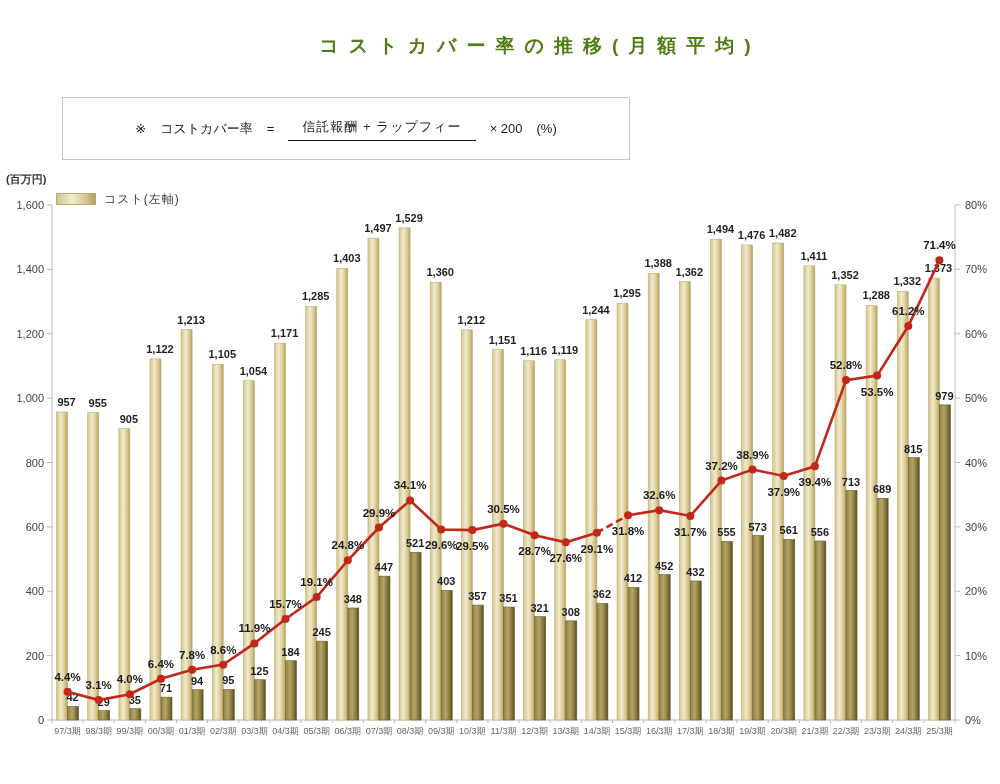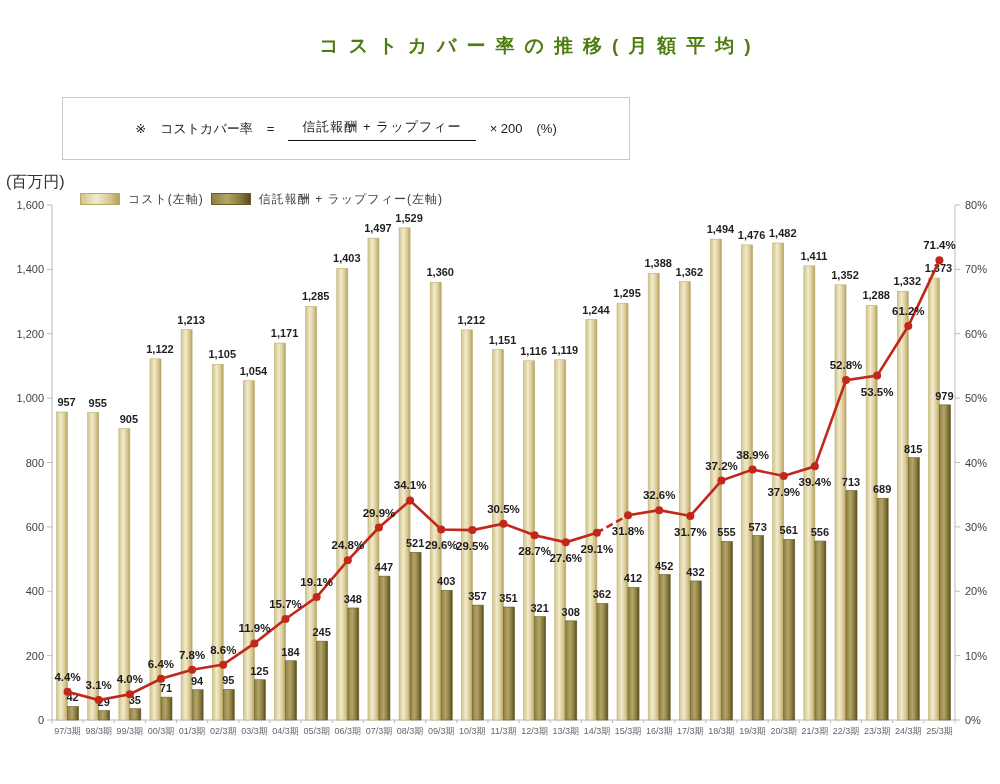--- a/index.html
+++ b/index.html
@@ -7,22 +7,22 @@
         font-family:"Liberation Sans","DejaVu Sans",sans-serif;}
   #chart-title{position:absolute;top:33px;left:0;width:100%;text-align:center;
         font-size:19px;font-weight:600;letter-spacing:10px;color:#4d7c0f;padding-left:40px;}
   #formula-box{position:absolute;left:62px;top:97px;width:566px;height:61px;
         border:1px solid #c9c9bd;display:flex;align-items:center;justify-content:center;
         gap:14px;font-size:13px;color:#1a1a1a;}
   #formula-box .frac{display:inline-block;text-align:left;}
   #formula-box .frac .num{padding:1px 14px 4px;border-bottom:1.4px solid #111;letter-spacing:1px;}
   #formula-box .frac .den{padding:3px 6px 0;letter-spacing:1px;}
   .fpart{white-space:nowrap;}
-  #unit-label{position:absolute;left:6px;top:172px;font-size:16px;color:#333;}
-  #legend{position:absolute;left:80px;top:190px;display:flex;flex-direction:row;gap:7px;justify-content:center;}
+  #unit-label{position:absolute;left:6px;top:172px;font-size:11px;color:#333;font-weight:bold;}
+  #legend{position:absolute;left:56px;top:190px;display:flex;flex-direction:column;gap:7px;justify-content:center;}
   .legend-item{display:flex;align-items:center;height:18px;}
   .legend-label{margin-left:8px;font-size:12px;color:#3d3d3d;letter-spacing:1px;}
   .swatch-bar{display:inline-block;width:38px;height:10px;}
   .swatch-cost{background:linear-gradient(90deg,#d3c48c 0%,#f1ebce 40%,#d8c890 75%,#b3a05f 100%);
         border:1px solid #b9aa6e;}
   .swatch-fee{background:linear-gradient(90deg,#8f8045 0%,#b3a467 40%,#887a3e 75%,#584a1e 100%);
         border:1px solid #6a5d2a;}
   .swatch-line{display:inline-block;width:38px;height:9px;position:relative;}
   .swatch-line::before{content:"";position:absolute;left:0;right:0;top:3.2px;height:2.6px;background:#c1271b;}
   .swatch-line .dot{position:absolute;left:15px;top:0.5px;width:8px;height:8px;border-radius:50%;background:#c1271b;}
@@ -340,20 +340,16 @@
       <text x="877.1551724137931" y="734" text-anchor="middle" font-size="9" fill="#666666" font-weight="normal">23/3期</text>
       <text x="908.2931034482758" y="734" text-anchor="middle" font-size="9" fill="#666666" font-weight="normal">24/3期</text>
       <text x="939.4310344827586" y="734" text-anchor="middle" font-size="9" fill="#666666" font-weight="normal">25/3期</text>
     </svg>
 
   <div id="legend">
     <div class="legend-item">
       <span class="swatch-bar swatch-cost"></span>
       <span class="legend-label">コスト(左軸)</span>
     </div>
-    <div class="legend-item">
-      <span class="swatch-bar swatch-fee"></span>
-      <span class="legend-label">信託報酬 + ラップフィー(左軸)</span>
-    </div>
   </div>
 
 
 </div>
 
 </body></html>

